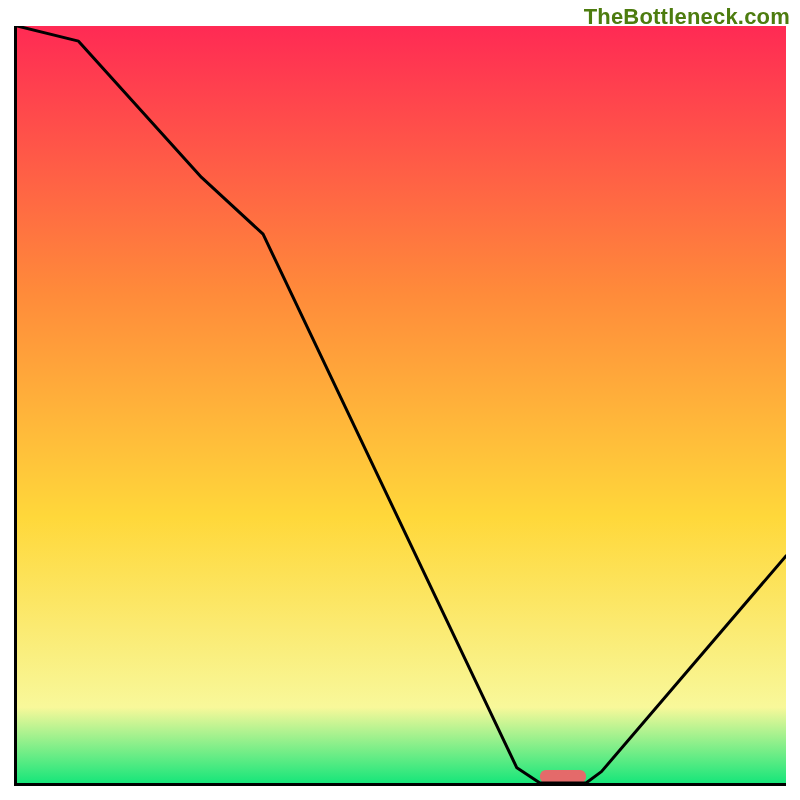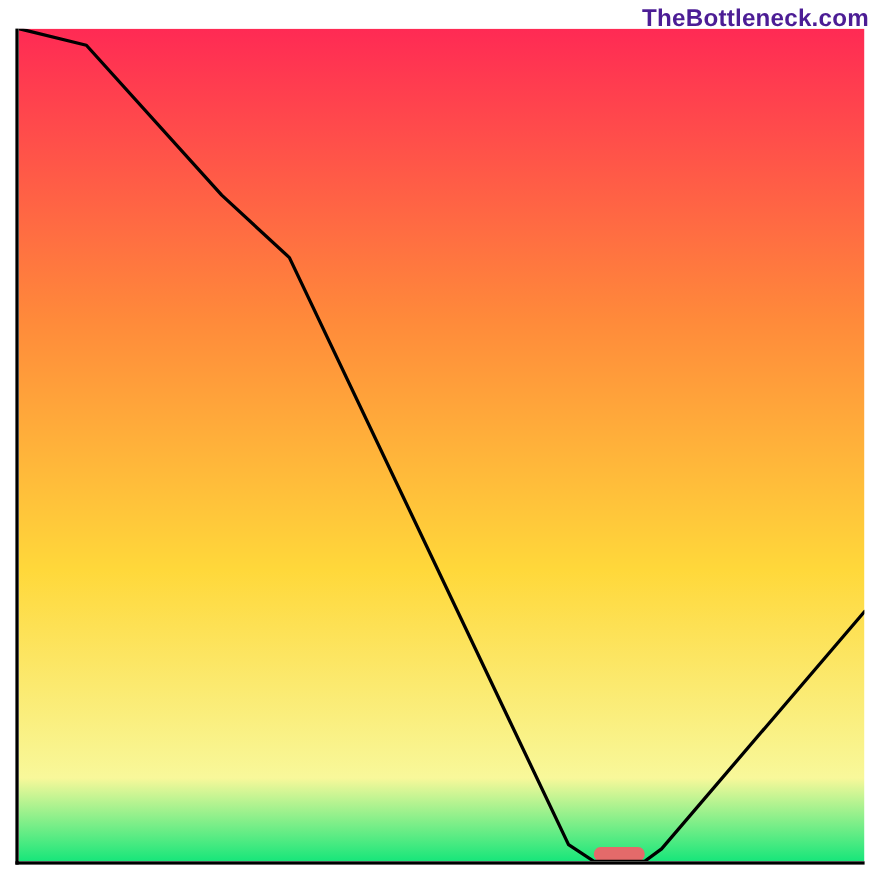--- a/index.html
+++ b/index.html
@@ -10,21 +10,21 @@
     background: #ffffff;
     position: relative;
     font-family: Arial, Helvetica, sans-serif;
   }
   .watermark {
     position: absolute;
     top: 4px;
     right: 10px;
     font-size: 22px;
     font-weight: 600;
-    color: #4c1d95;
+    color: #4d7c0f;
     letter-spacing: 0.2px;
     text-align: right;
   }
   .plot-wrap {
     position: absolute;
     left: 14px;
     top: 26px;
     width: 772px;
     height: 760px;
     border-left: 3px solid #000;

